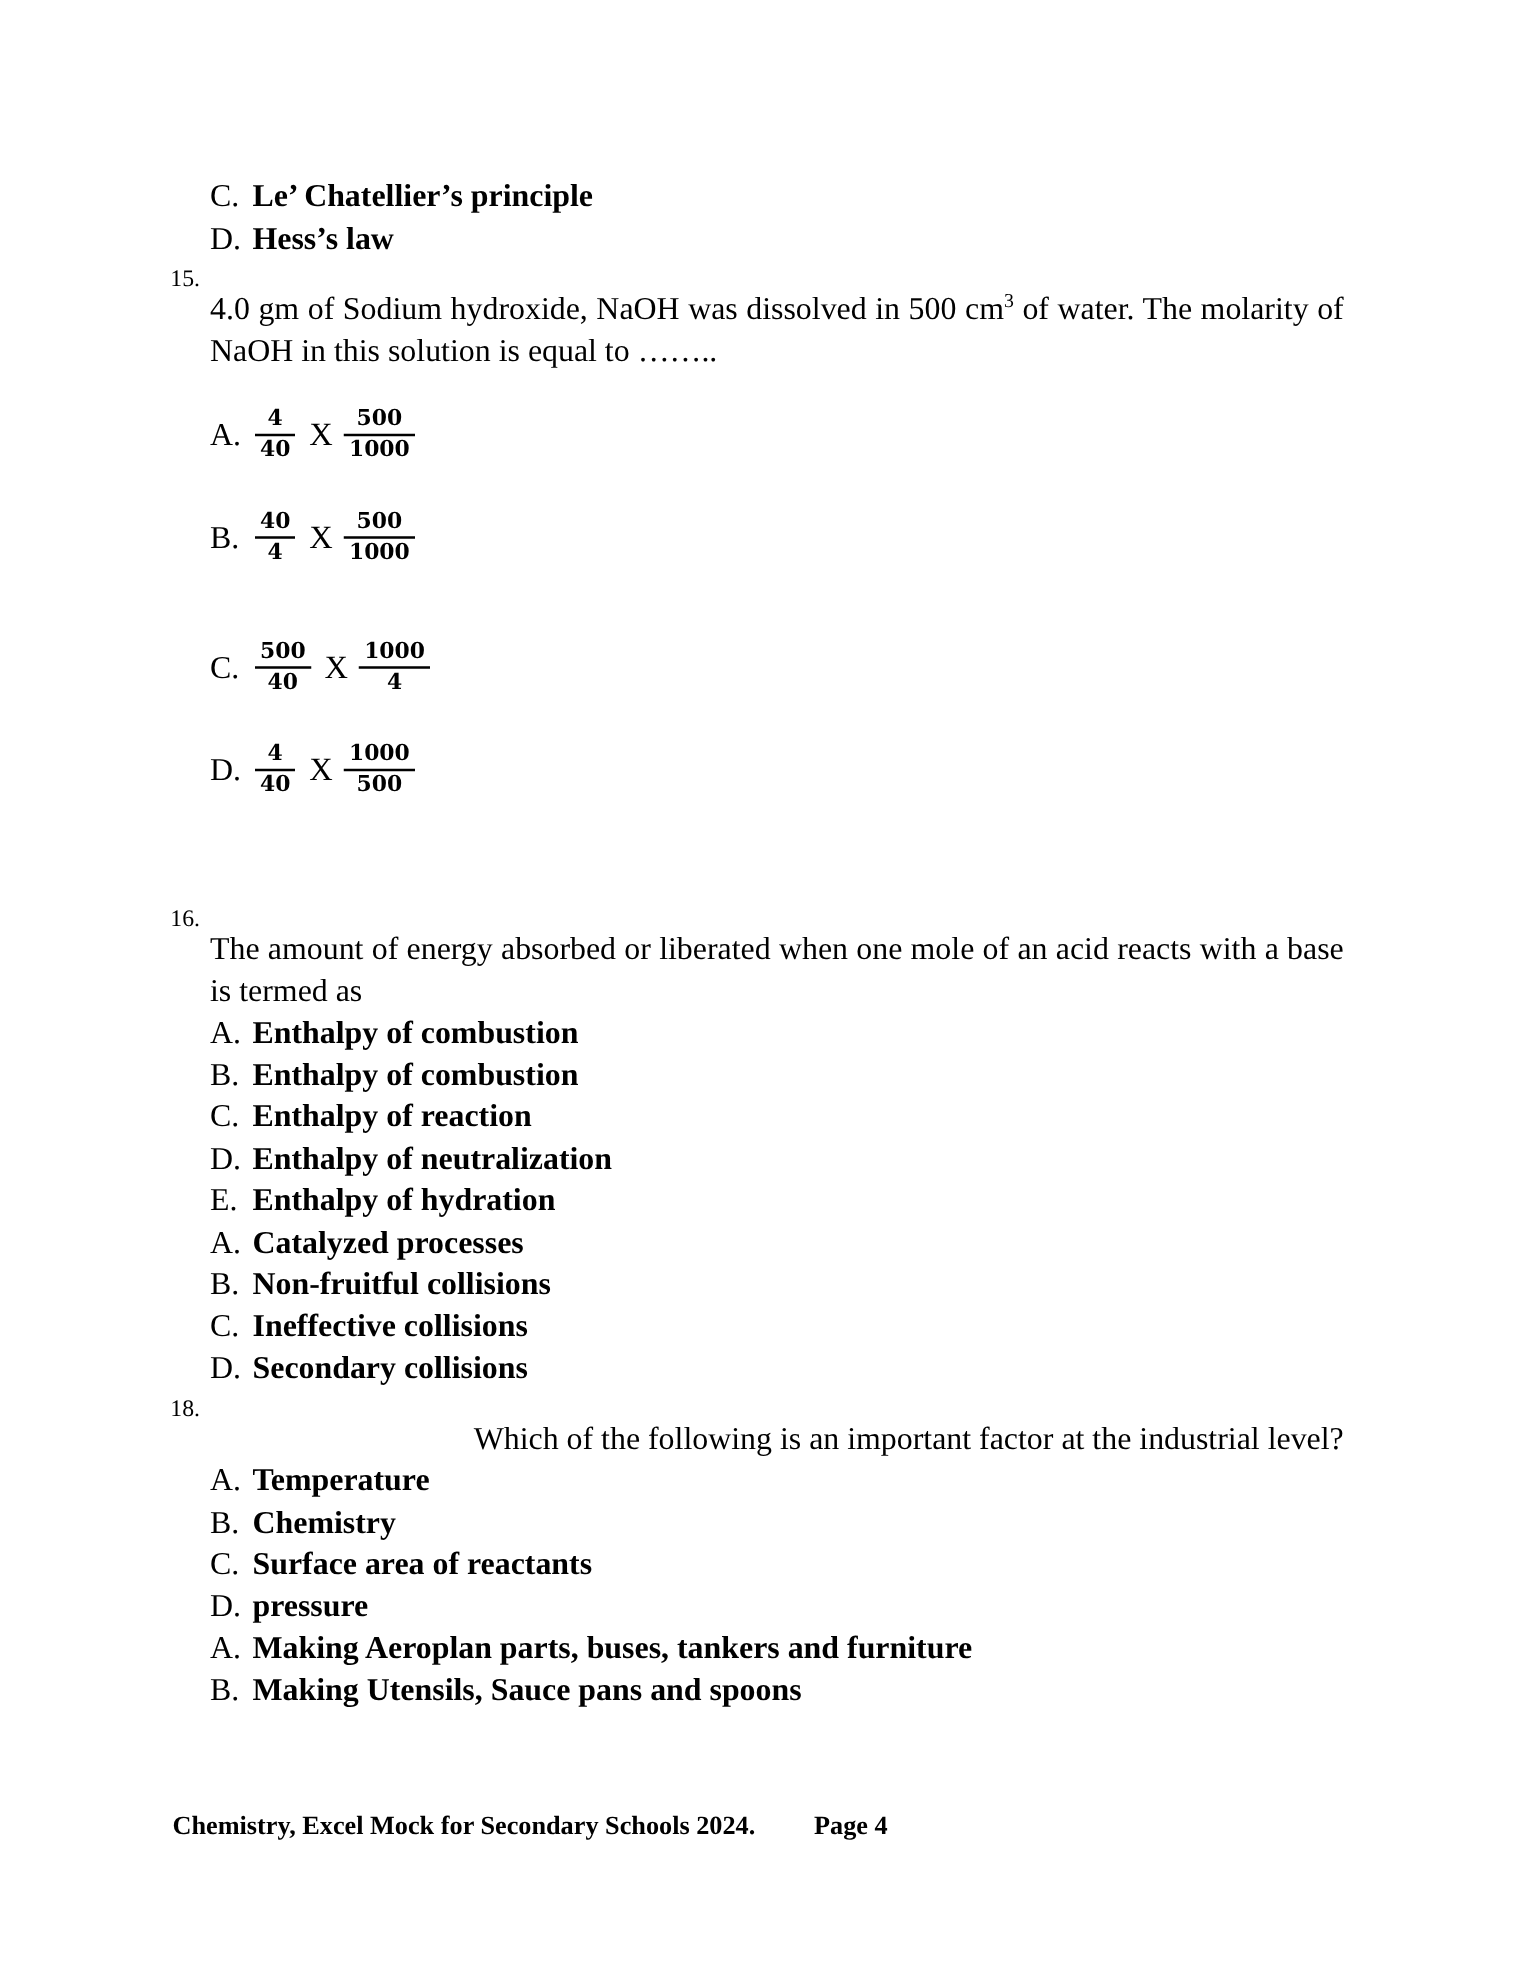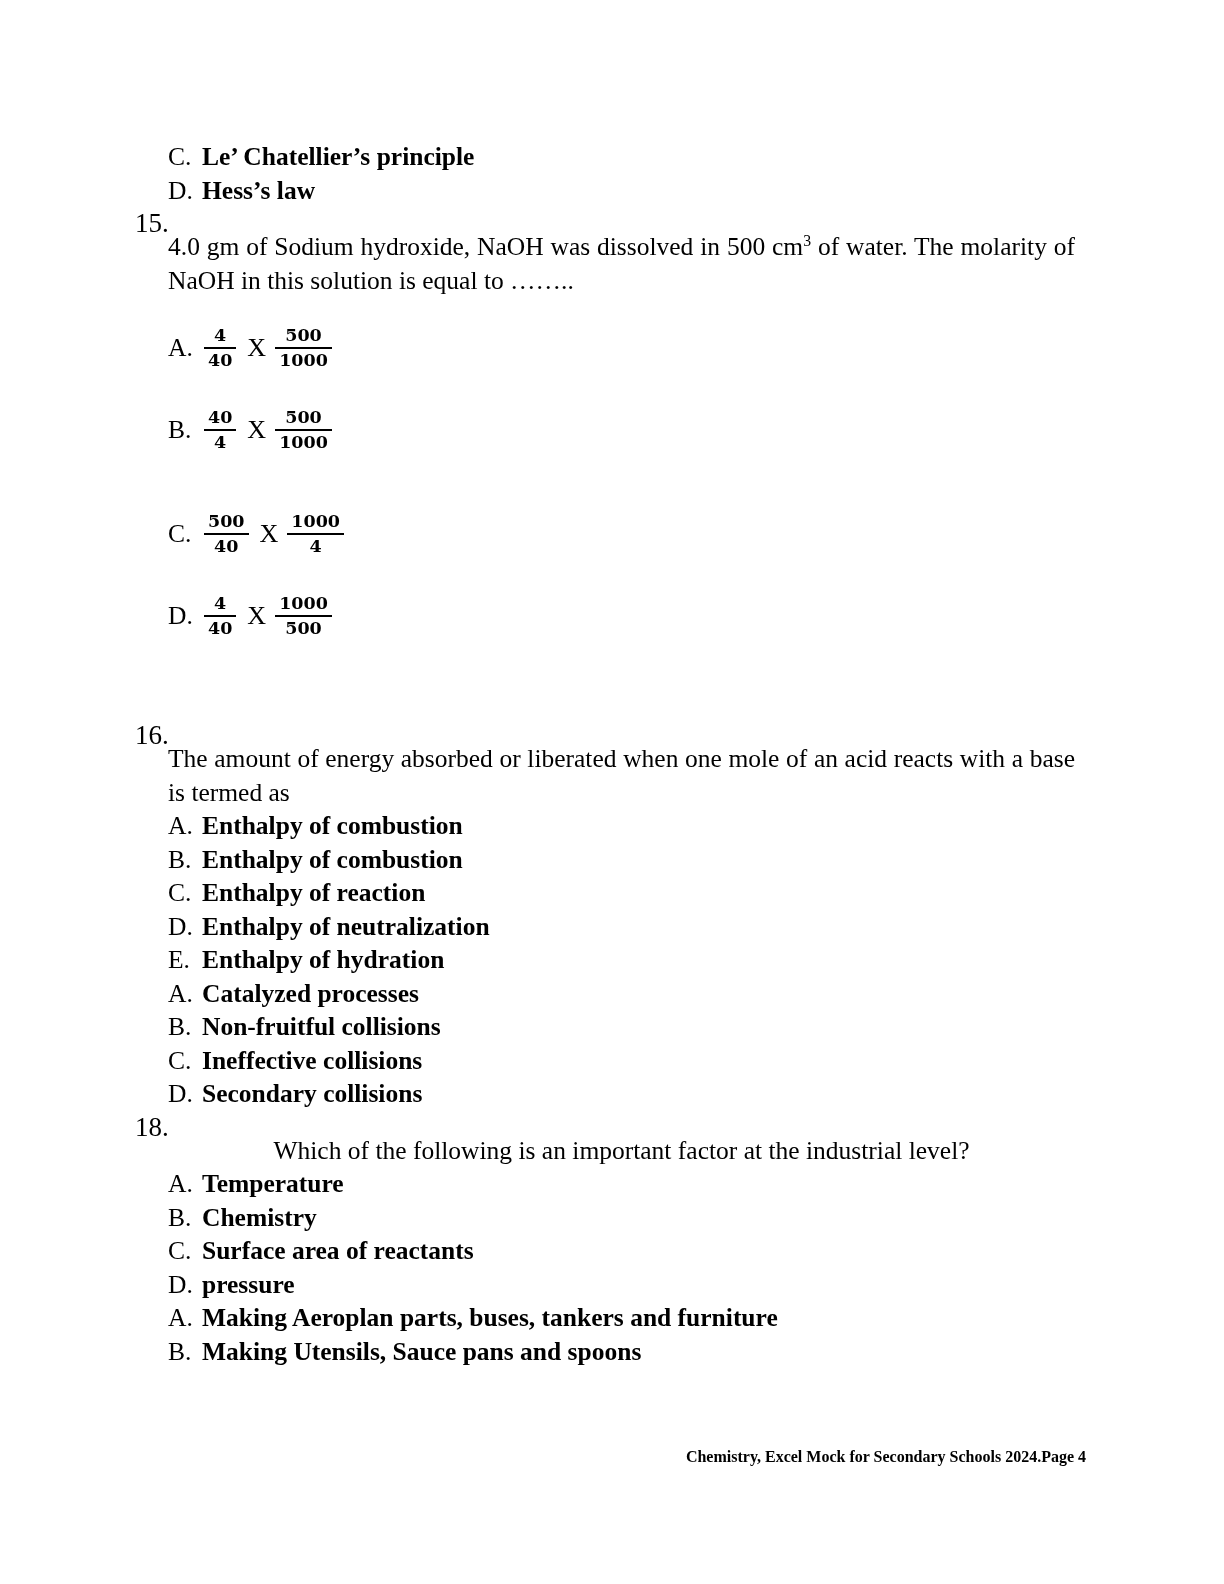--- a/index.html
+++ b/index.html
@@ -30,34 +30,34 @@
   
   .qrow {
     display: flex;
     align-items: flex-start;
     font-size: 25.5px;
     line-height: 33.5px;
   }
   .qnum {
     width: 33px;
     flex: 0 0 33px;
-    font-size: 27px;
+    font-size: 19px;
     line-height: 33.5px;
     text-align: right;
     padding-right: 8px;
     box-sizing: border-box;
     white-space: nowrap;
   }
   .qtext {
     flex: 1 1 auto;
     text-align: justify;
     text-justify: inter-word;
     margin-top: 23px;
   }
-  .qtext.nojust { text-align: center; }
+  .qtext.nojust { text-align: right; }
 
   .orow {
     display: flex;
     align-items: flex-start;
     font-size: 25.5px;
     line-height: 33.5px;
     padding-left: 33px;
   }
   .oletter {
     width: 34px;
@@ -115,24 +115,25 @@
   .spacer-md { height: 42px; }
   .spacer-lg { height: 72px; }
 
   
   .footer {
     position: absolute;
     left: 138px;
     right: 138px;
     top: 1448px;
     display: flex;
-    justify-content: flex-end;
+    justify-content: flex-start;
     align-items: baseline;
     font-weight: bold;
-    font-size: 16px;
+    font-size: 21px;
+    gap: 47px;
   }
 </style>
 </head>
 <body>
 
 <div class="page">
   <div class="content">
 
     <div class="orow">
       <span class="oletter">C.</span>

